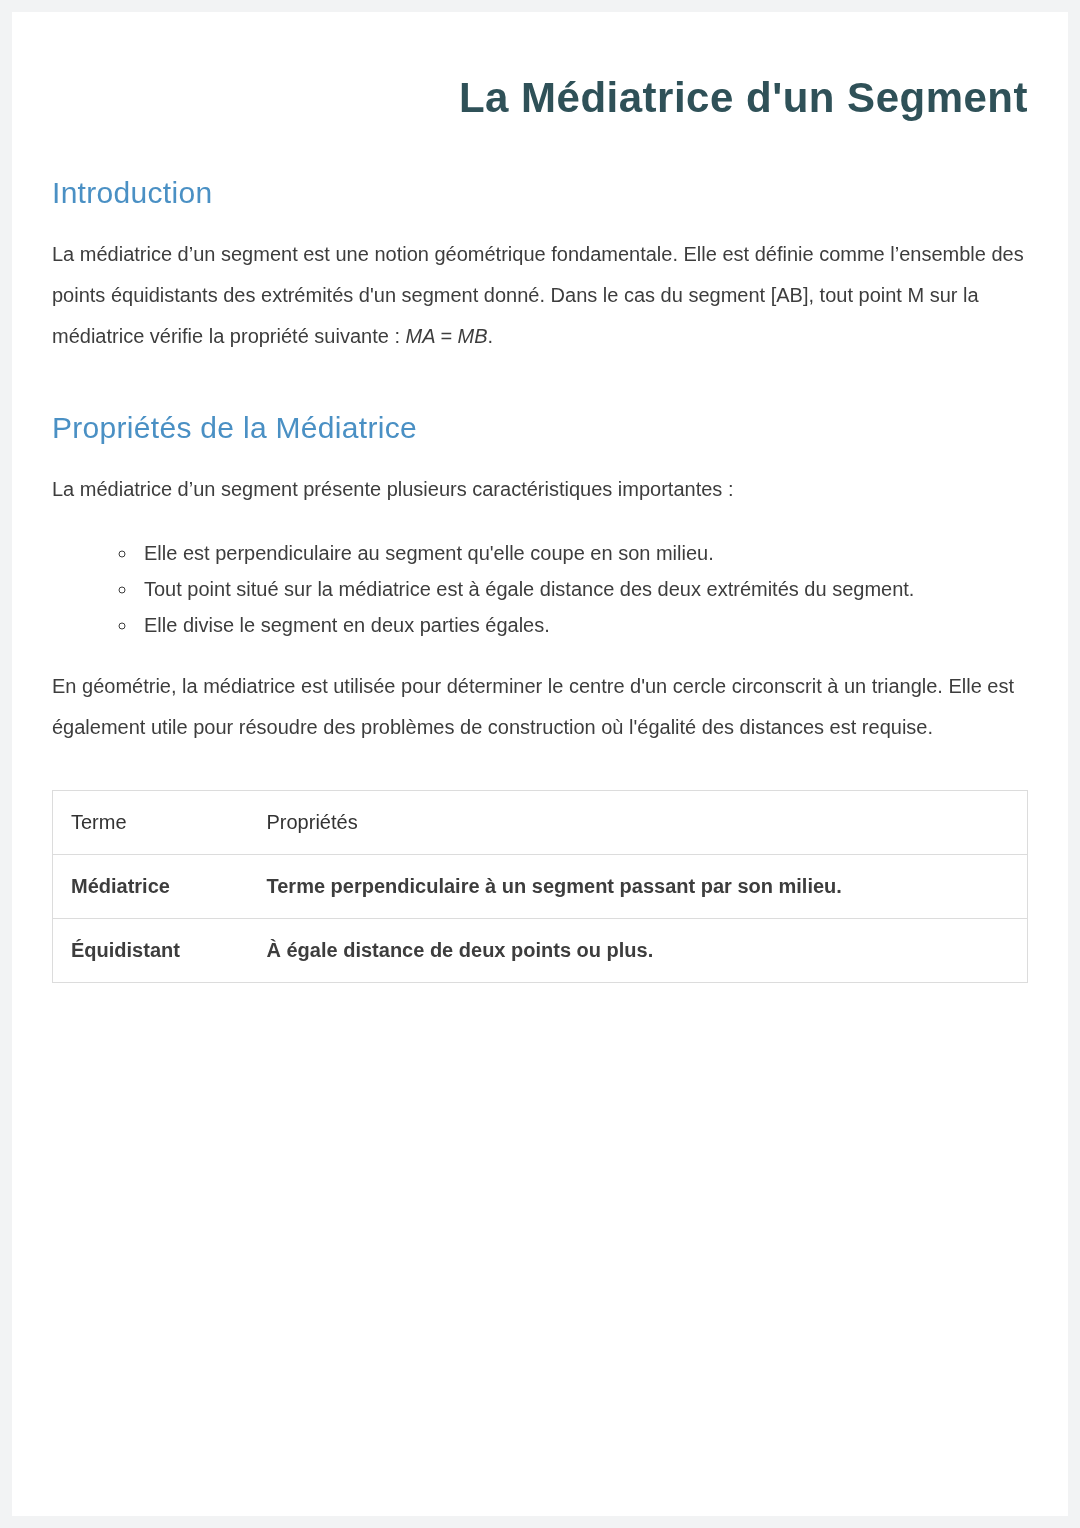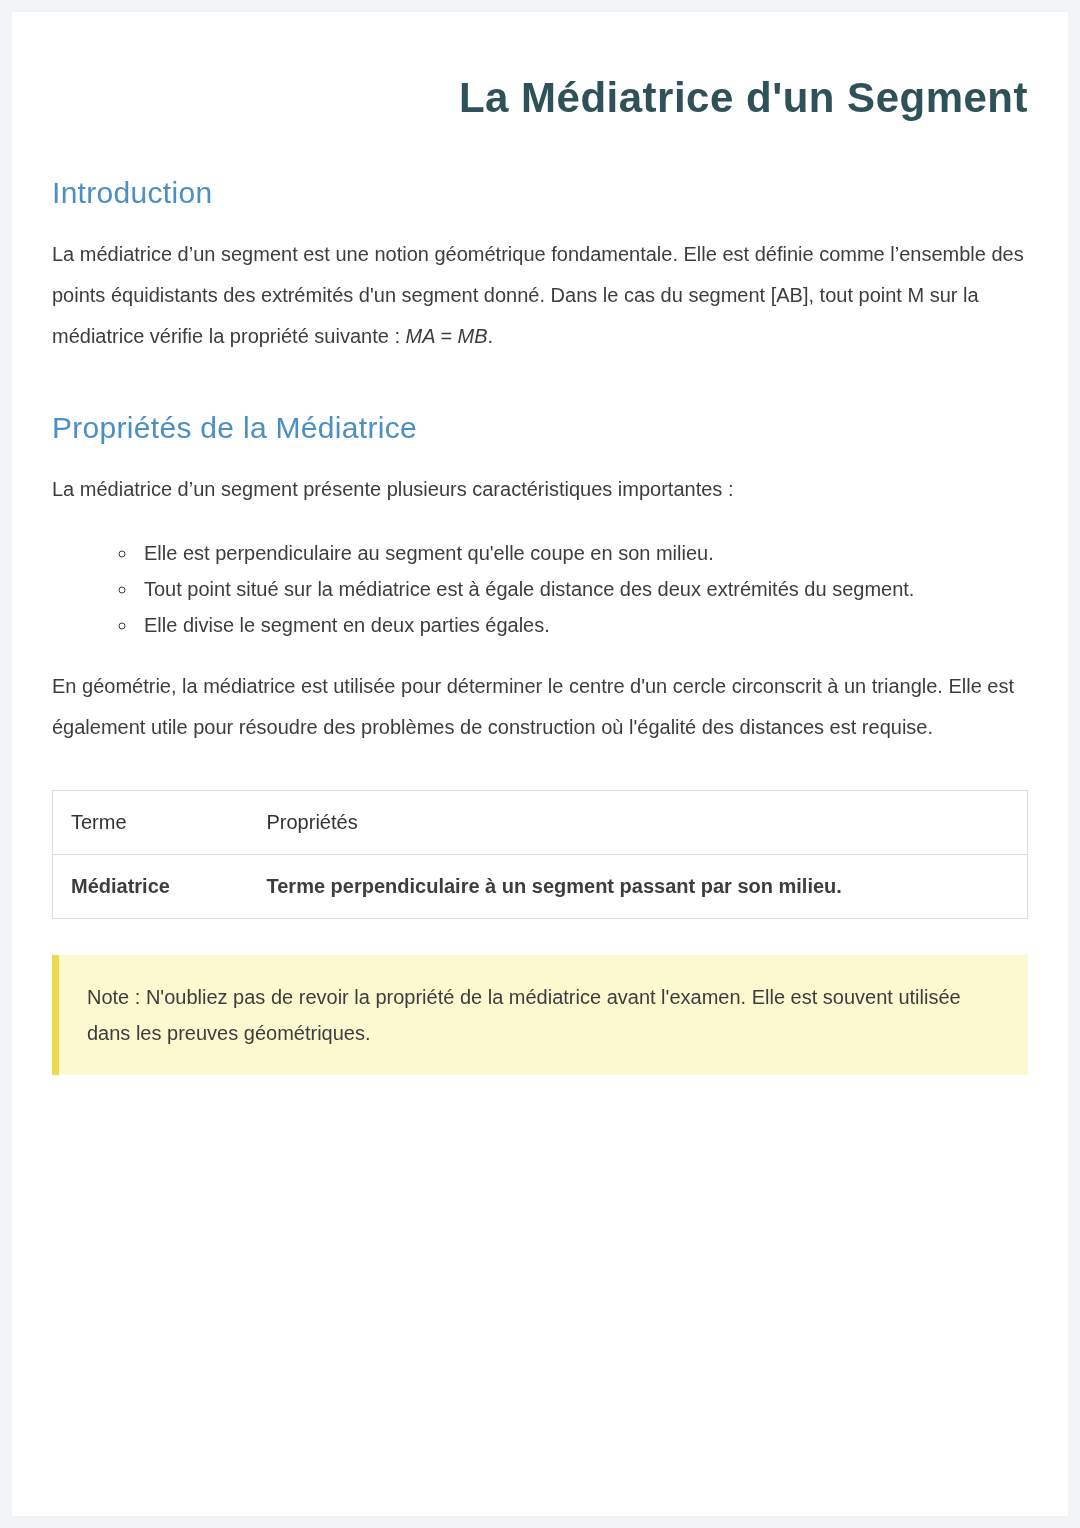--- a/index.html
+++ b/index.html
@@ -125,20 +125,21 @@
       <tr>
         <th>Terme</th>
         <th>Propriétés</th>
       </tr>
     </thead>
     <tbody>
       <tr>
         <td>Médiatrice</td>
         <td>Terme perpendiculaire à un segment passant par son milieu.</td>
       </tr>
+      <tr>
+        <td>Équidistant</td>
+        <td>À égale distance de deux points ou plus.</td>
+      </tr>
     </tbody>
   </table>
 
-  <div class="note">
-    <span>Note : N'oubliez pas de revoir la propriété de la médiatrice avant l'examen. Elle est souvent utilisée dans les preuves géométriques.</span>
-  </div>
 
 </div>
 
 </body></html>

